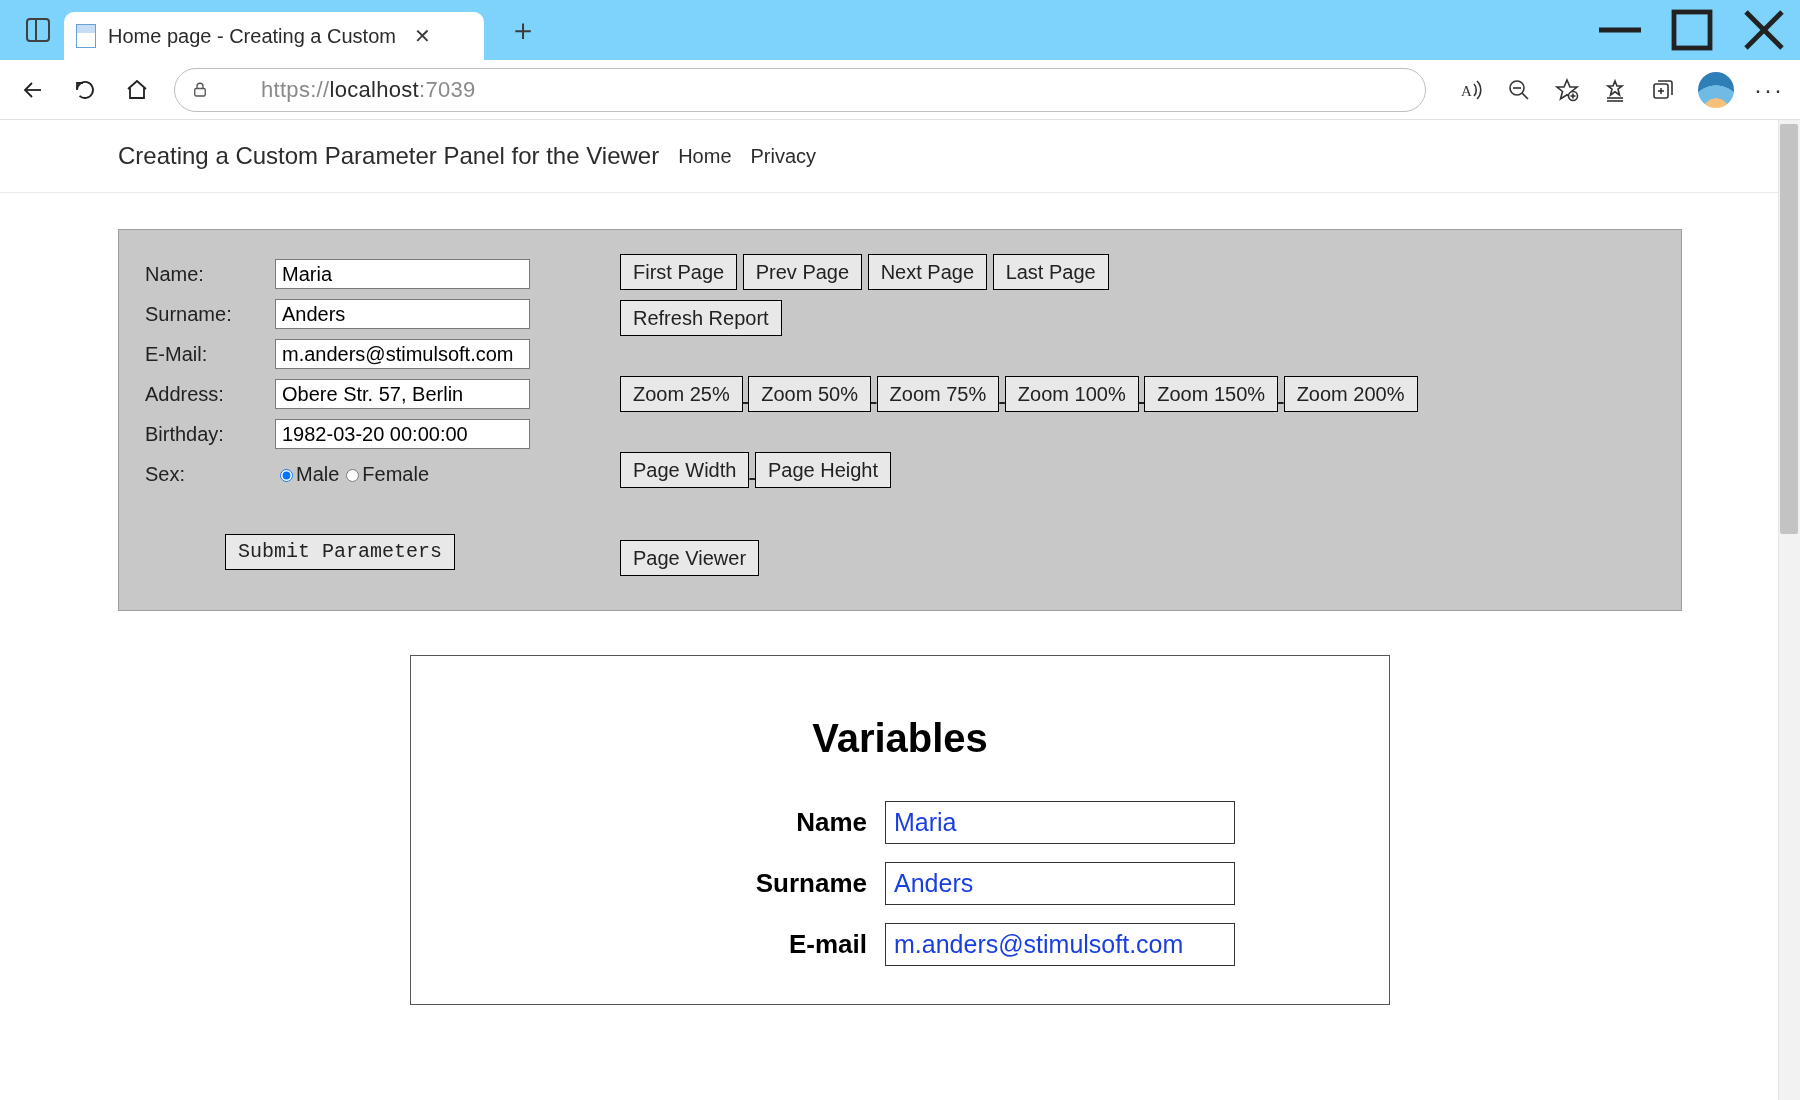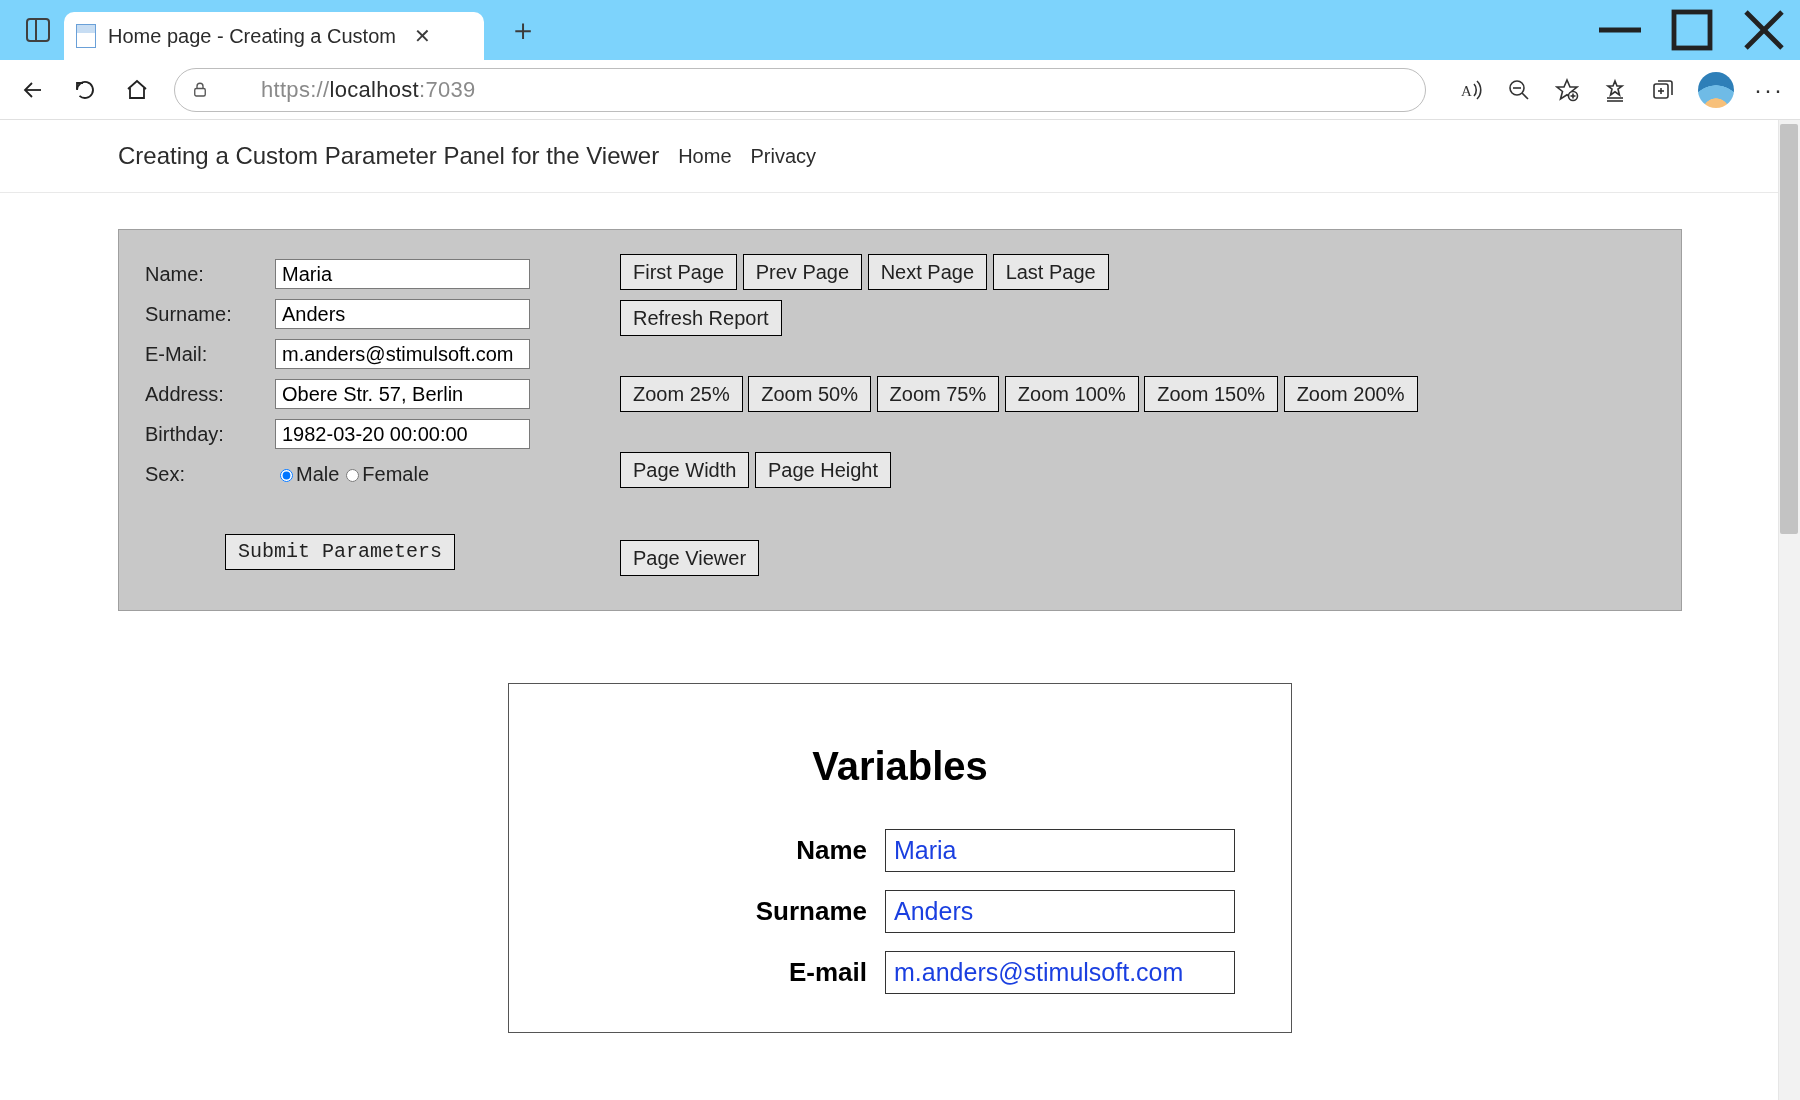--- a/index.html
+++ b/index.html
@@ -38,24 +38,24 @@
   .page-header a.dark { color: #2c2c2c; }
   .panel { margin: 36px 118px 0; background: #c8c8c8; border: 1px solid #9f9f9f; padding: 24px 26px; display: flex; gap: 90px; font-size: 20px; color: #222; }
   .panel .col { display: flex; flex-direction: column; }
   .form-row { display: flex; align-items: center; height: 40px; }
   .form-row .lab { width: 130px; }
   .form-row input[type=text] { width: 255px; height: 30px; font-size: 20px; padding: 2px 6px; border: 1px solid #7a7a7a; background: #fff; }
   .sex-row label { font-size: 20px; margin-right: 2px; }
   .btn { display: inline-block; background: #e8e8e8; border: 1.6px solid #000; padding: 4px 12px; font-size: 20px; cursor: pointer; line-height: 1.3; }
   .btn + .btn { }
   .row { margin-bottom: 10px; }
-  .row.sp-top { margin-top: 30px; }
+  .row.sp-top { margin-top: 30px; text-decoration: underline; }
   .submit-wrap { margin-top: 40px; margin-left: 80px; font-family: Liberation Mono, monospace; }
   
-  .report { margin: 72px auto 0; width: 784px; background: #fff; border: 1px solid #555; padding: 60px 0 20px 0; }
+  .report { margin: 44px auto 0; width: 980px; background: #fff; border: 1px solid #555; padding: 60px 0 20px 0; }
   .report h1 { text-align: center; font-size: 40px; font-weight: 600; margin: 0 0 40px 0; }
   .var-row { display: flex; justify-content: center; align-items: center; margin-bottom: 18px; }
   .var-row .k { width: 320px; text-align: right; font-size: 26px; font-weight: 700; padding-right: 18px; }
   .var-row .v { width: 350px; border: 1px solid #333; padding: 6px 8px; font-size: 25px; color: #1a3fe0; min-height: 42px; }
 </style>
 </head>
 <body>
 
 <div class="browser-chrome">
   <div class="tab-strip">

